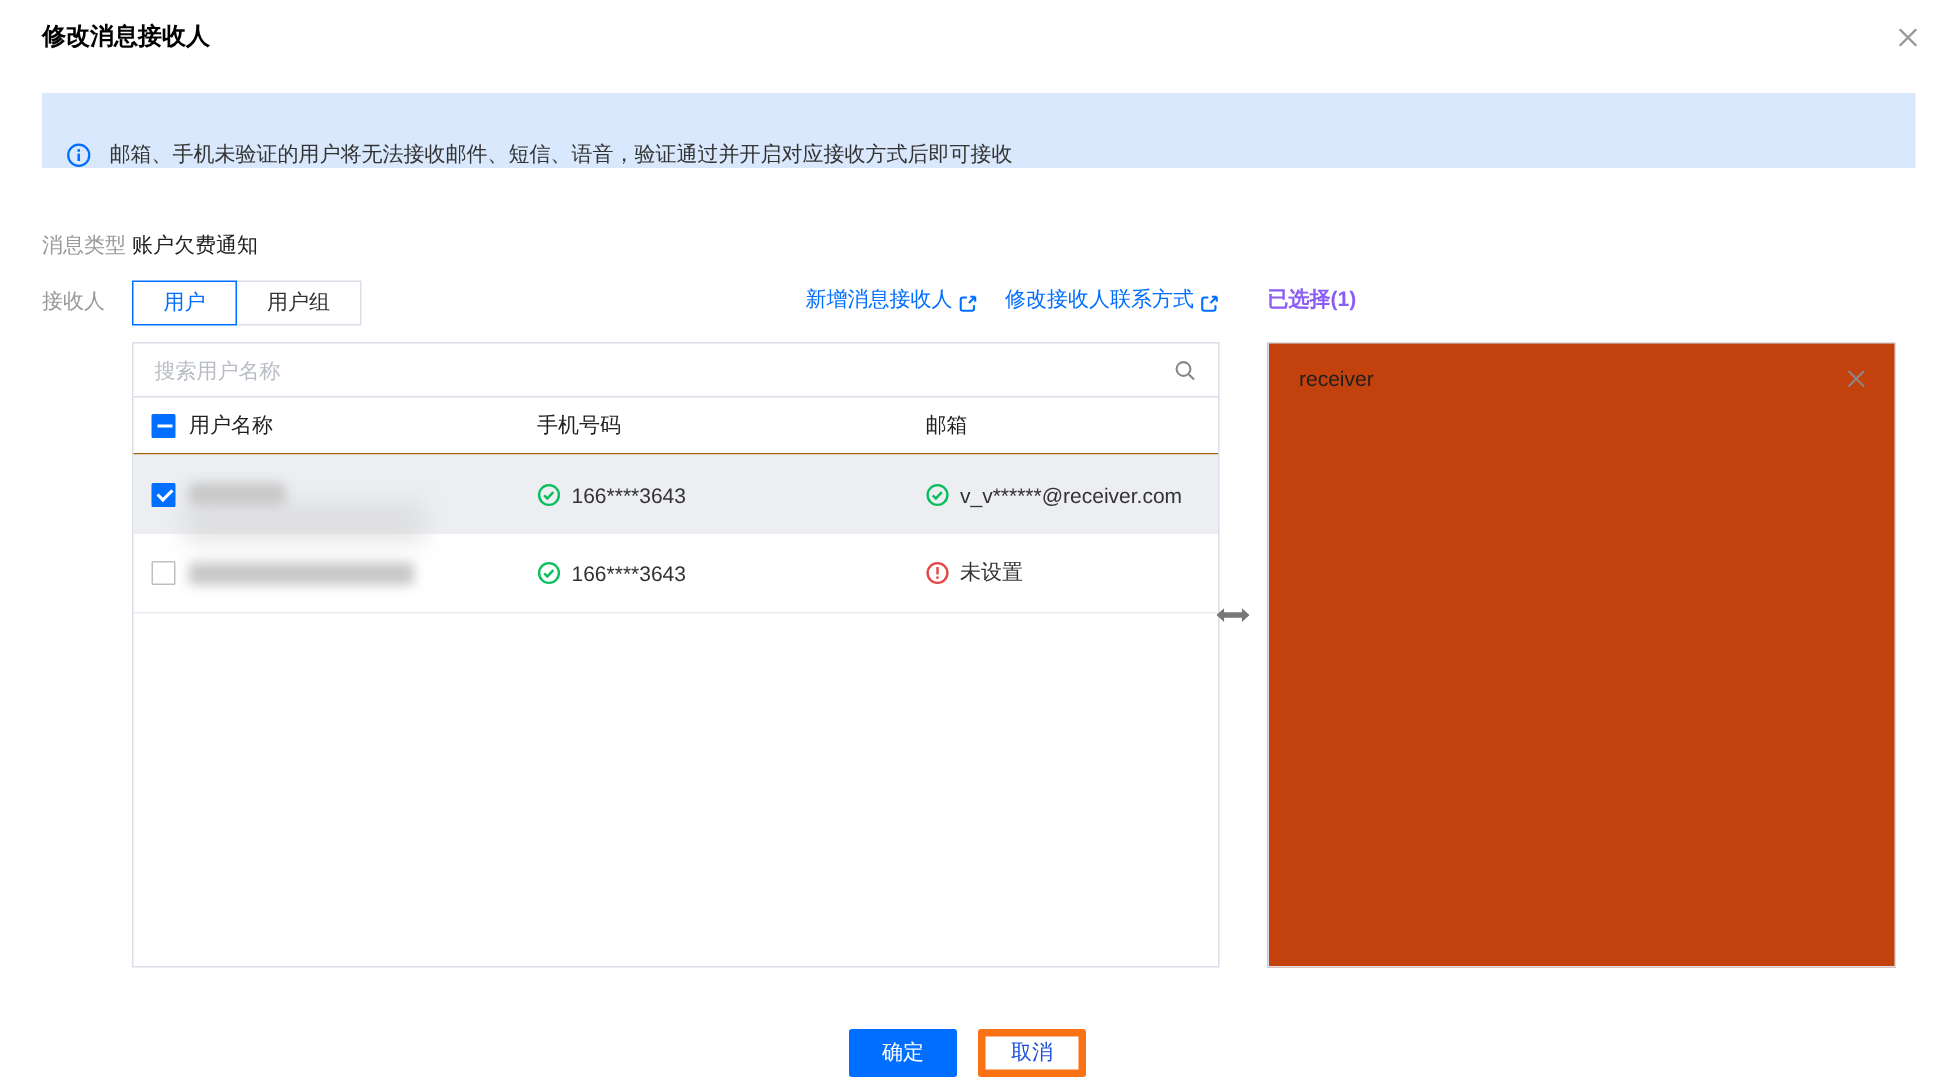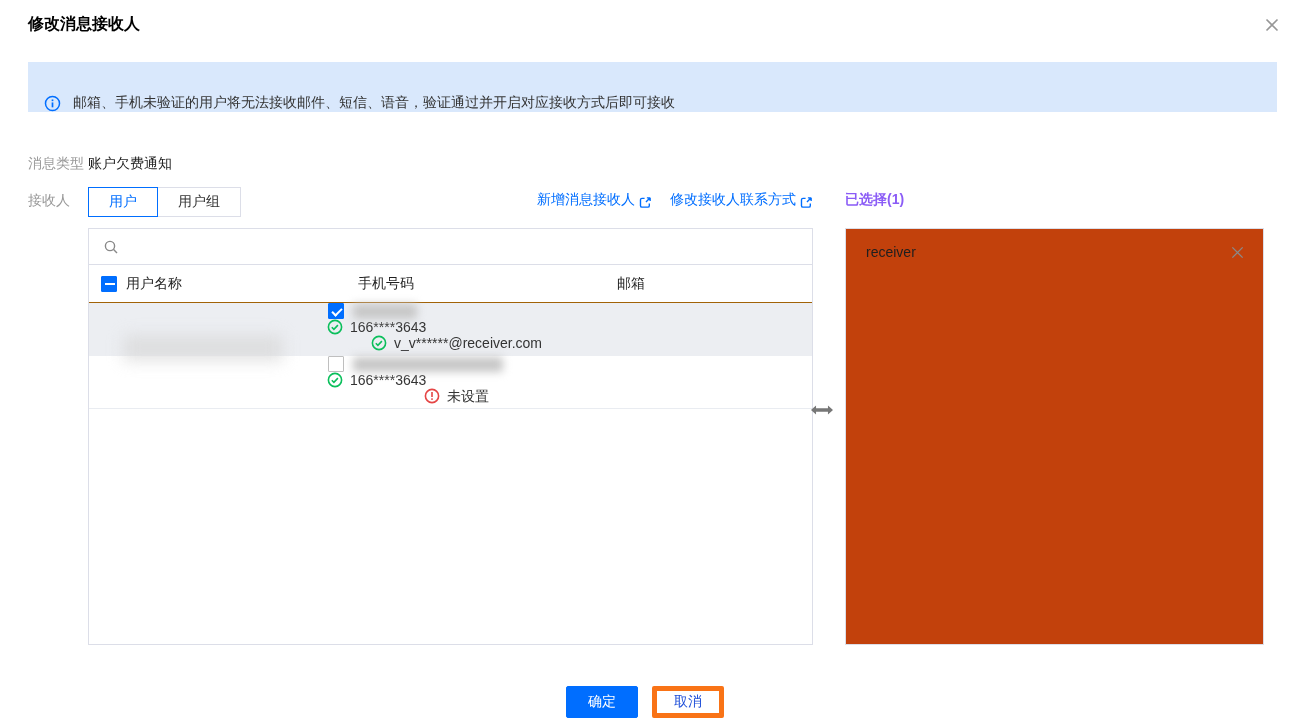--- a/index.html
+++ b/index.html
@@ -28,26 +28,26 @@
 
   .selected-title { position:absolute; left:845px; top:191px; font-weight:bold; color:#8b5cf6; }
 
   .listbox { position:absolute; left:88px; top:228px; width:725px; height:417px; border:1px solid #dcdee8; background:#fff; }
   .search-row { height:36px; border-bottom:1px solid #dcdee8; display:flex; align-items:center; padding:0 14px; }
   .search-row input { flex:1; border:none; outline:none; font-size:14px; color:#333; font-family:inherit; background:transparent; }
   .search-row input::placeholder { color:#b8bcc4; }
 
   .trow { display:flex; align-items:center; padding-left:12px; }
   .thead { height:38px; border-bottom:1px solid #a16207; color:#1f1f1f; }
-  .tr { height:53px;flex-direction:column; }
+  .tr { height:53px; }
   .tr.hl { background:#eceef2; }
   .tr.plain { border-bottom:1px solid #e9ecf1; }
   .cell-name { width:257px; display:flex; align-items:center; gap:9px; }
   .cell-phone { width:259px; display:flex; align-items:flex-start; gap:7px; }
-  .cell-email { flex:1; display:flex; gap:7px; }
+  .cell-email { flex:1; display:flex; align-items:center; gap:7px; }
 
   .cb { width:16px; height:16px; border:1px solid #bfbfbf; background:#fff; border-radius:1px; flex:none; position:relative; cursor:pointer; }
   .cb.checked, .cb.indet { background:#006eff; border-color:#006eff; }
   .cb.indet::after { content:""; position:absolute; left:3px; top:6.5px; width:10px; height:2px; background:#fff; }
   .cb.checked::after { content:""; position:absolute; left:3px; top:3.5px; width:8px; height:4px; border-left:2px solid #fff; border-bottom:2px solid #fff; transform:rotate(-45deg); }
 
   .redacted { height:15px; border-radius:2px; background:#c7c7c7; filter:blur(4px); }
   .redact-spill { position:absolute; left:34px; top:32px; width:160px; height:26px; background:#d9d9d9; filter:blur(8px); opacity:.75; pointer-events:none; }
 
   .swap-arrow { position:absolute; left:807px; top:404px; width:30px; display:flex; justify-content:center; }
@@ -115,20 +115,21 @@
             <path d="M7.5 6.5L12 2M12 2H8.5M12 2v3.5" fill="none" stroke="#006eff" stroke-width="1.5"></path>
           </svg>
       </span>
     </span>
   </div>
 
   <div class="selected-title">已选择(1)</div>
 
   <div class="listbox">
     <div class="search-row">
+      <input type="text" placeholder="搜索用户名称" style="">
       <span style="display:flex;">
         <svg width="16" height="16" viewBox="0 0 16 16">
             <circle cx="7" cy="7" r="4.6" fill="none" stroke="#888" stroke-width="1.4"></circle>
             <path d="M10.6 10.6L14 14" stroke="#888" stroke-width="1.4"></path>
           </svg>
       </span>
     </div>
 
     <div class="trow thead">
       <div class="cell-name">

